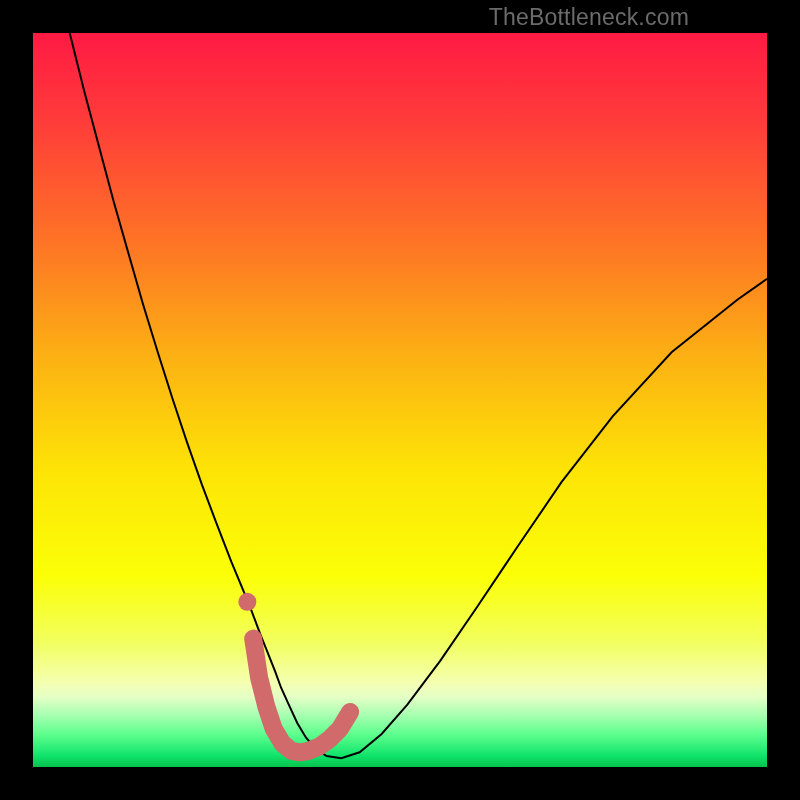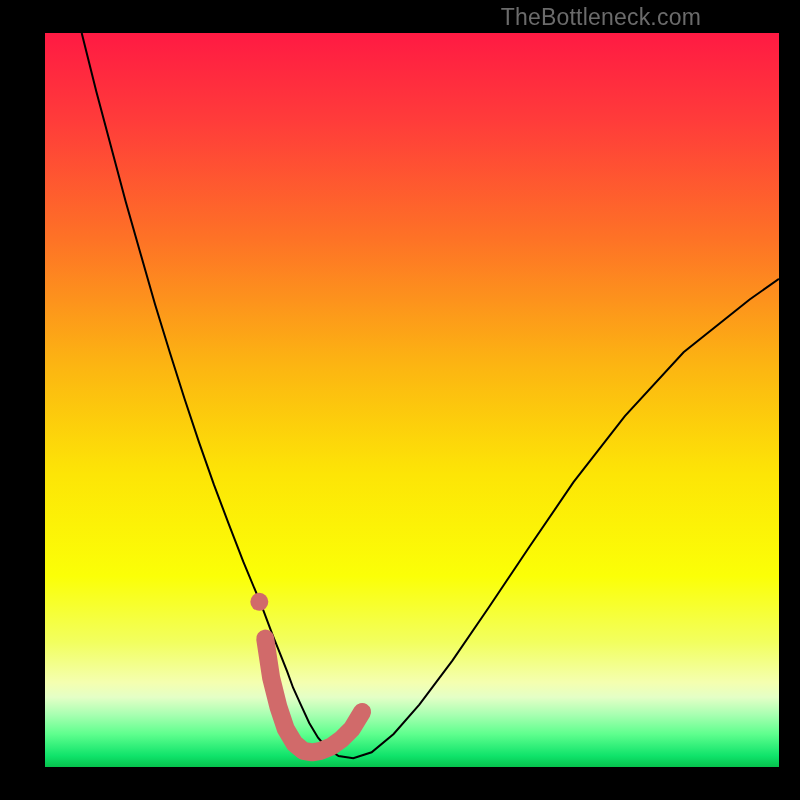--- a/index.html
+++ b/index.html
@@ -6,21 +6,21 @@
     margin: 0;
     padding: 0;
     width: 800px;
     height: 800px;
     overflow: hidden;
     background: #000;
     font-family: Arial, Helvetica, sans-serif;
   }
   .frame {
     position: absolute;
-    left: 12px;
+    left: 0;
     top: 0;
     width: 701px;
     height: 800px;
     background: #000;
   }
   .plot {
     position: absolute;
     left: 33px;
     top: 33px;
     width: 734px;

